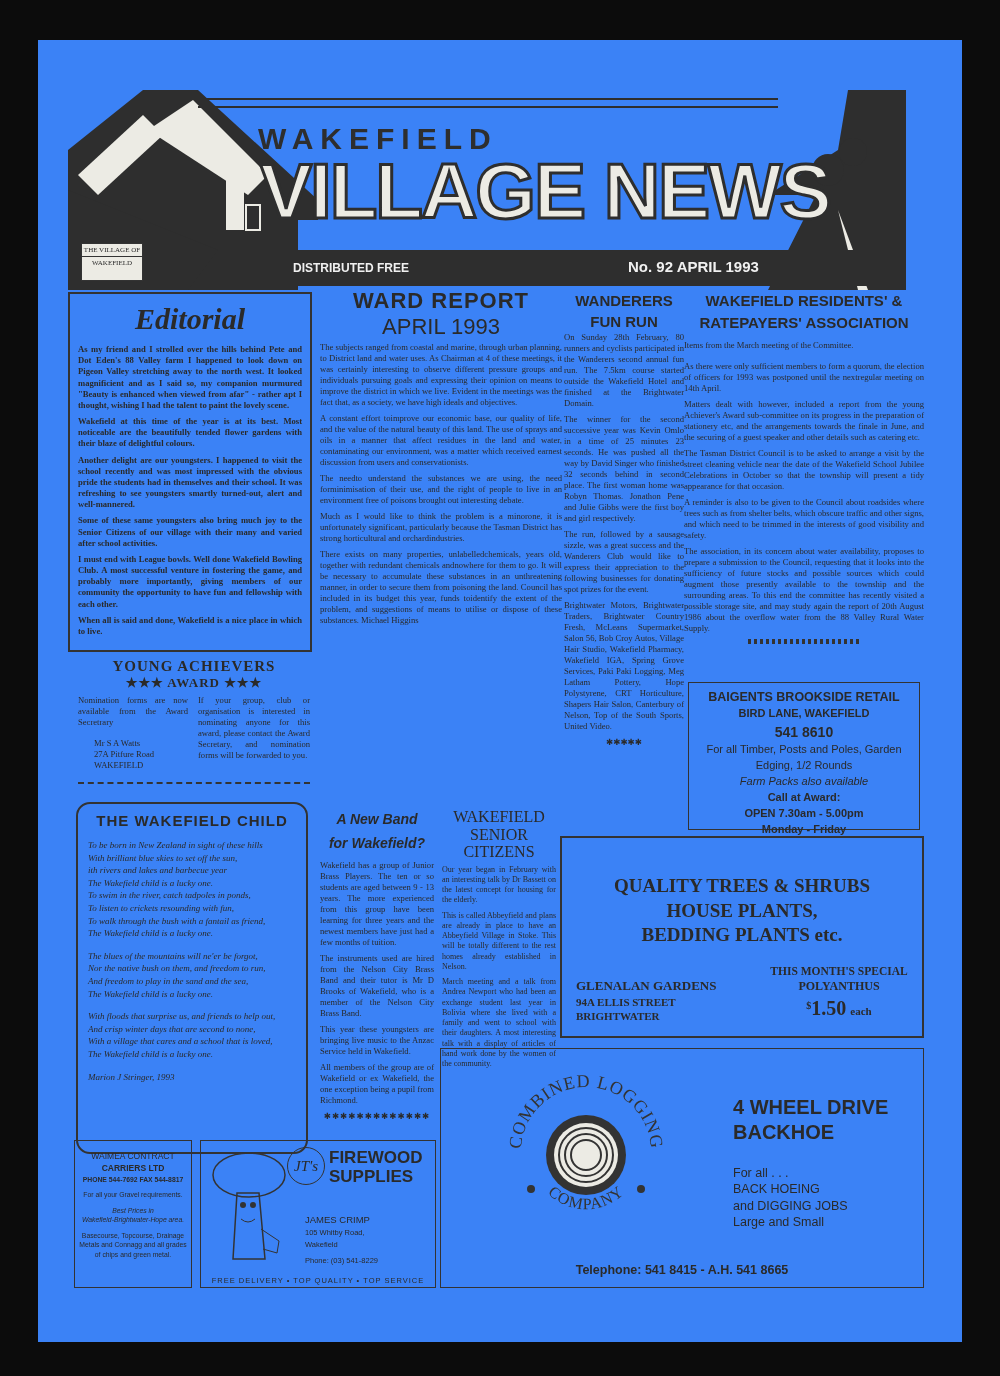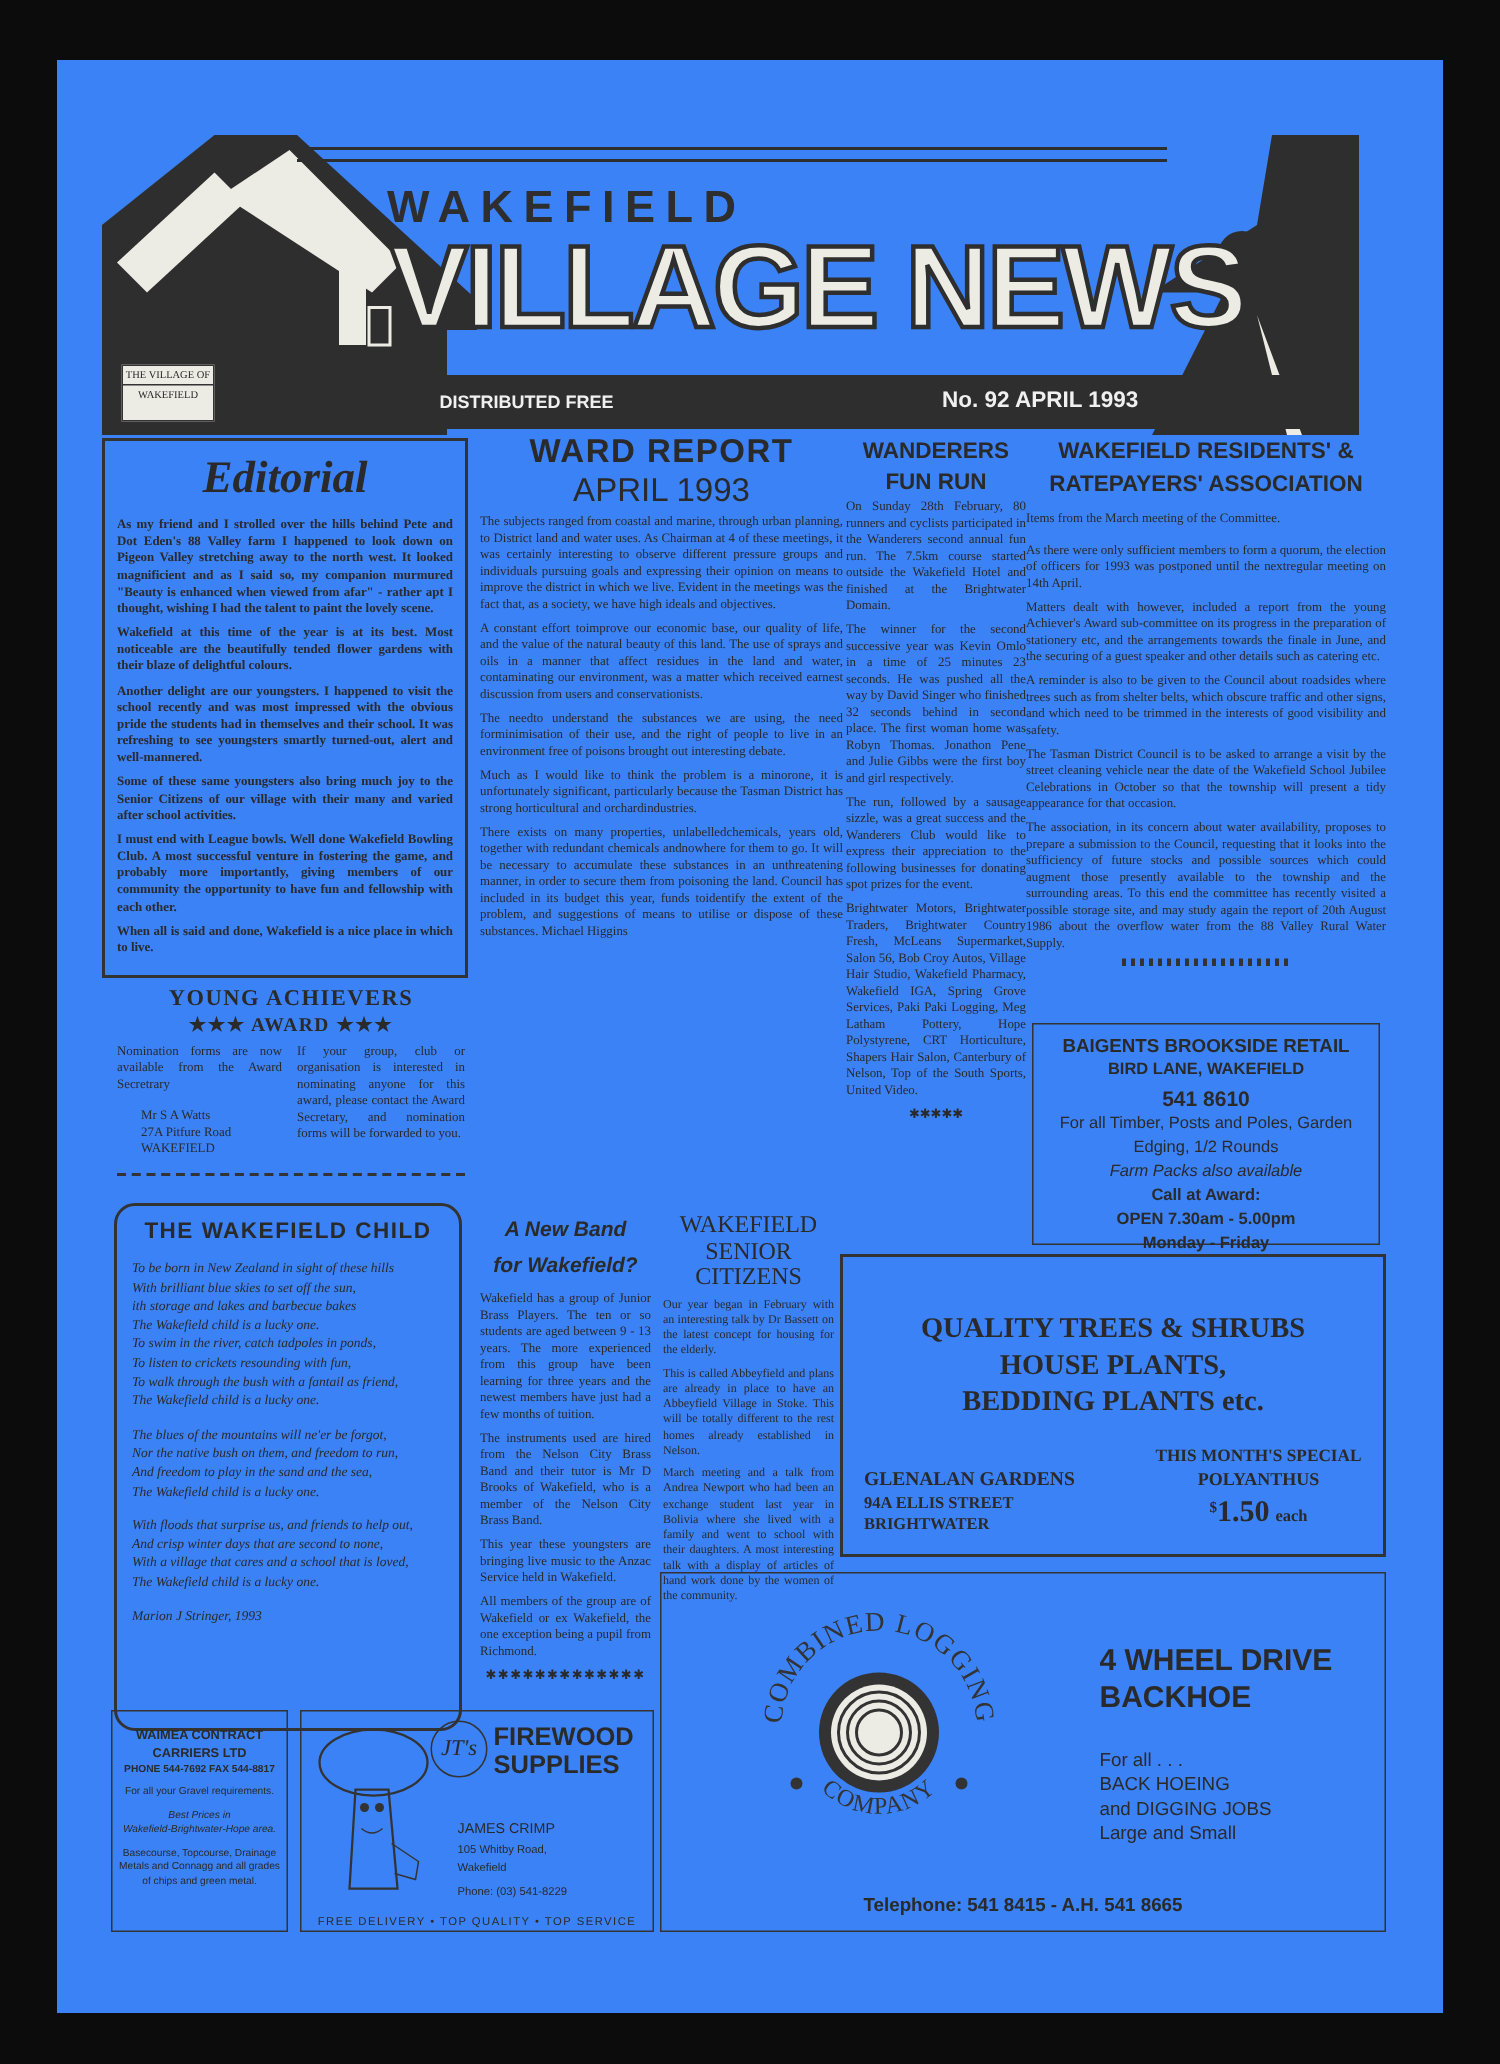--- a/index.html
+++ b/index.html
@@ -83,21 +83,21 @@
     </div>
     <div style="border-top:2px dashed #333;margin-top:10px;"></div>
   </div>
 
   <div class="box" style="left:38px;top:762px;width:232px;height:352px;border-radius:14px;padding:8px 10px;">
     <div class="center sans" style="font-weight:700;font-size:15px;letter-spacing:1px;margin-bottom:10px;">THE WAKEFIELD CHILD</div>
     <div style="font-style:italic;font-size:9px;line-height:1.4;">
       <div style="">
         <div>To be born in New Zealand in sight of these hills</div>
           <div>With brilliant blue skies to set off the sun,</div>
-          <div>ith storage and lakes and barbecue bakes</div>
+          <div>ith rivers and lakes and barbecue year</div>
           <div>The Wakefield child is a lucky one.</div>
       </div>
       <div style="margin-bottom:10px;">
         <div>To swim in the river, catch tadpoles in ponds,</div>
           <div>To listen to crickets resounding with fun,</div>
           <div>To walk through the bush with a fantail as friend,</div>
           <div>The Wakefield child is a lucky one.</div>
       </div>
       <div style="margin-bottom:10px;">
         <div>The blues of the mountains will ne'er be forgot,</div>
@@ -166,22 +166,22 @@
 
   <div class="abs" style="left:646px;top:250px;width:240px;">
     <div class="center sans" style="font-weight:700;font-size:15px;line-height:1.45;">
       <div>WAKEFIELD RESIDENTS' &amp;</div>
       <div>RATEPAYERS' ASSOCIATION</div>
     </div>
     <div class="body-s" style="margin-top:6px;">
       <p style="margin-bottom:10px;">Items from the March meeting of the Committee.</p>
       <p>As there were only sufficient members to form a quorum, the election of officers for 1993 was postponed until the nextregular meeting on 14th April.</p>
       <p>Matters dealt with however, included a report from the young Achiever's Award sub-committee on its progress in the preparation of stationery etc, and the arrangements towards the finale in June, and the securing of a guest speaker and other details such as catering etc.</p>
+      <p>The Tasman District Council is to be asked to arrange a visit by the street cleaning vehicle near the date of the Wakefield School Jubilee Celebrations in October so that the township will present a tidy appearance for that occasion.</p>
       <p>A reminder is also to be given to the Council about roadsides where trees such as from shelter belts, which obscure traffic and other signs, and which need to be trimmed in the interests of good visibility and safety.</p>
-      <p>The Tasman District Council is to be asked to arrange a visit by the street cleaning vehicle near the date of the Wakefield School Jubilee Celebrations in October so that the township will present a tidy appearance for that occasion.</p>
       <p>The association, in its concern about water availability, proposes to prepare a submission to the Council, requesting that it looks into the sufficiency of future stocks and possible sources which could augment those presently available to the township and the surrounding areas. To this end the committee has recently visited a possible storage site, and may study again the report of 20th August 1986 about the overflow water from the 88 Valley Rural Water Supply.</p>
     </div>
     <div style="margin:4px auto 0;width:112px;height:5px;background:repeating-linear-gradient(90deg,#333 0 3px,transparent 3px 6px);"></div>
   </div>
 
   <div class="box center sans" style="left:650px;top:642px;width:232px;height:148px;padding:5px 4px;border-width:1px;font-size:11px;line-height:1.45;">
     <div style="font-weight:700;font-size:12.5px;">BAIGENTS BROOKSIDE RETAIL</div>
     <div style="font-weight:700;">BIRD LANE, WAKEFIELD</div>
     <div style="font-weight:700;font-size:14px;">541 8610</div>
     <div>For all Timber, Posts and Poles, Garden</div>
@@ -204,21 +204,21 @@
       <div style="font-size:11px;">BRIGHTWATER</div>
     </div>
     <div class="abs center" style="left:200px;top:126px;width:154px;font-weight:700;line-height:1.3;">
       <div style="font-size:11.5px;">THIS MONTH'S SPECIAL</div>
       <div style="font-size:12px;">POLYANTHUS</div>
       <div><sup style="font-size:10px;">$</sup><span style="font-size:20px;">1.50</span> <span style="font-size:11px;">each</span></div>
     </div>
   </div>
 
   <div class="box center sans" style="left:36px;top:1100px;width:118px;height:148px;border-width:1px;padding:10px 4px;font-size:6.8px;line-height:1.4;">
-    <div style="font-weight:700;font-size:8.5px;">WAIMEA CONTRACT</div>
+    <div style="font-weight:400;font-size:8.5px;">WAIMEA CONTRACT</div>
     <div style="font-weight:700;font-size:8.5px;">CARRIERS LTD</div>
     <div style="font-weight:700;">PHONE 544-7692  FAX 544-8817</div>
     <div style="margin-top:6px;">For all your Gravel requirements.</div>
     <div style="margin-top:6px;font-style:italic;">Best Prices in</div>
     <div style="font-style:italic;">Wakefield-Brightwater-Hope area.</div>
     <div style="margin-top:6px;">Basecourse, Topcourse, Drainage Metals and Connagg and all grades of chips and green metal.</div>
   </div>
 
   <div class="box sans" style="left:162px;top:1100px;width:236px;height:148px;border-width:1px;">
     <svg class="abs" style="left:6px;top:8px" width="84" height="118">

